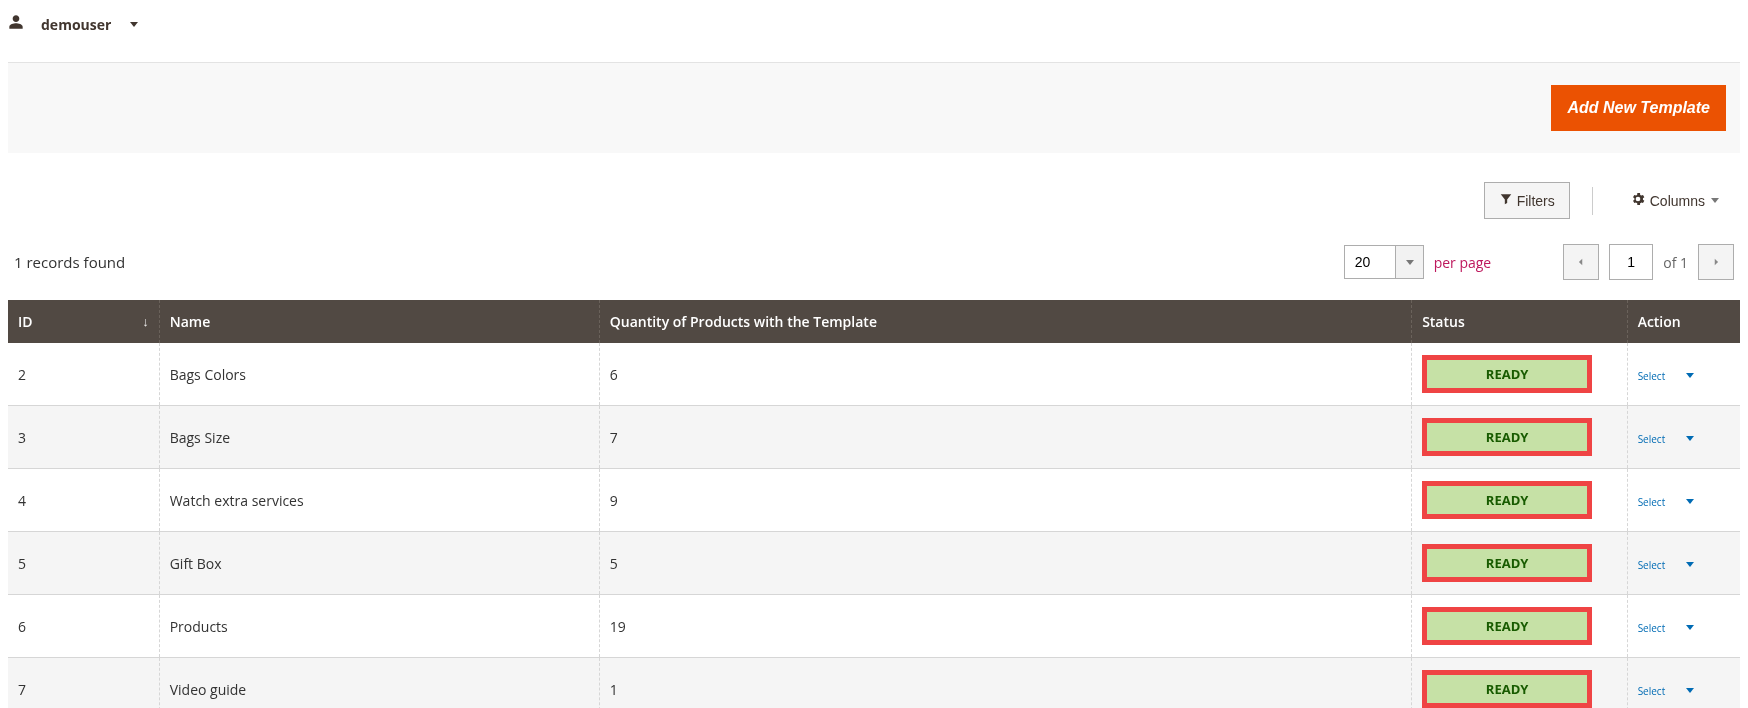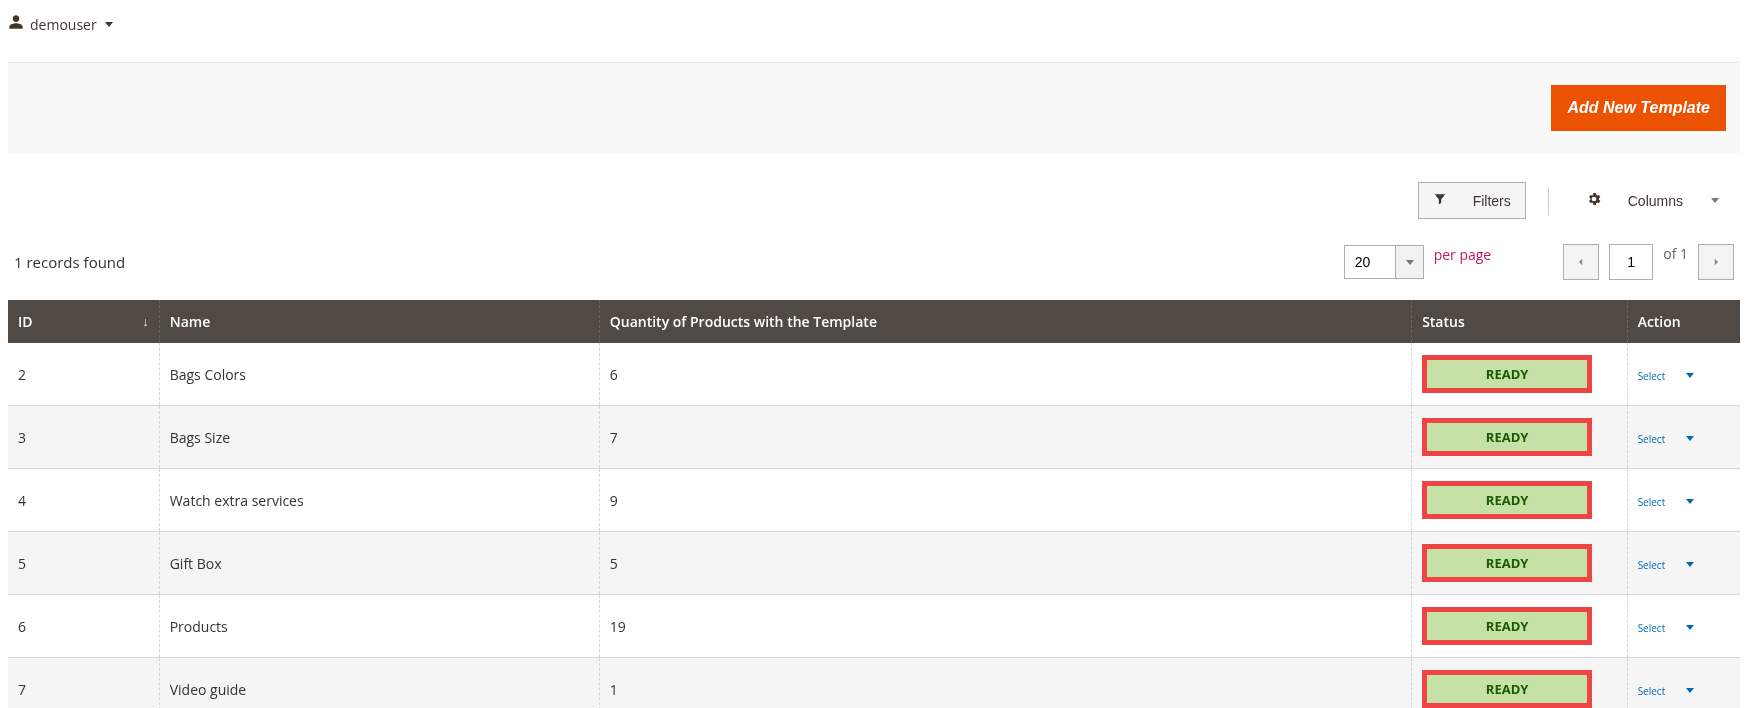--- a/index.html
+++ b/index.html
@@ -20,24 +20,25 @@
     padding: 14px 0 28px;
   }
   .page-title {
     font-size: 28px;
     font-weight: 400;
     color: #41362f;
   }
   .user-menu {
     display: flex;
     align-items: center;
-    gap: 6px;
+    gap: 17px;
     cursor: pointer;
     color: #41362f;
     font-size: 14px;
+    font-weight: bold;
   }
   .user-menu svg { fill: #41362f; }
   .caret-down {
     width: 0; height: 0;
     border-left: 4px solid transparent;
     border-right: 4px solid transparent;
     border-top: 5px solid #41362f;
     margin-left: 2px;
   }
   .caret-down.light { border-top-color: #777; }
@@ -65,21 +66,21 @@
   .toolbar {
     display: flex;
     justify-content: flex-end;
     gap: 22px;
     padding: 28px 6px 14px;
     align-items: center;
   }
   .tb-btn {
     display: flex;
     align-items: center;
-    gap: 26px;
+    gap: 4px;
     background: #fff;
     border: 1px solid transparent;
     padding: 9px 14px;
     cursor: pointer;
     font-size: 14px;
     color: #41362f;
   }
   .tb-btn.boxed { border-color: #adadad; background: #f5f5f5;}
   .tb-sep {
     width: 1px; height: 28px; background: #ccc;
@@ -93,20 +94,21 @@
     padding: 10px 6px 20px;
   }
   .records-text { font-size: 15px; color: #333; }
   .pag {
     display: flex;
     align-items: center;
     gap: 10px;
   }
   .pag-group {
     display: flex;
+    align-items: center;
     gap: 10px;
     padding-left: 32px;
   }
   .select-like {
     display: flex;
     align-items: stretch;
     border: 1px solid #adadad;
   }
   .select-like input {
     border: none;

